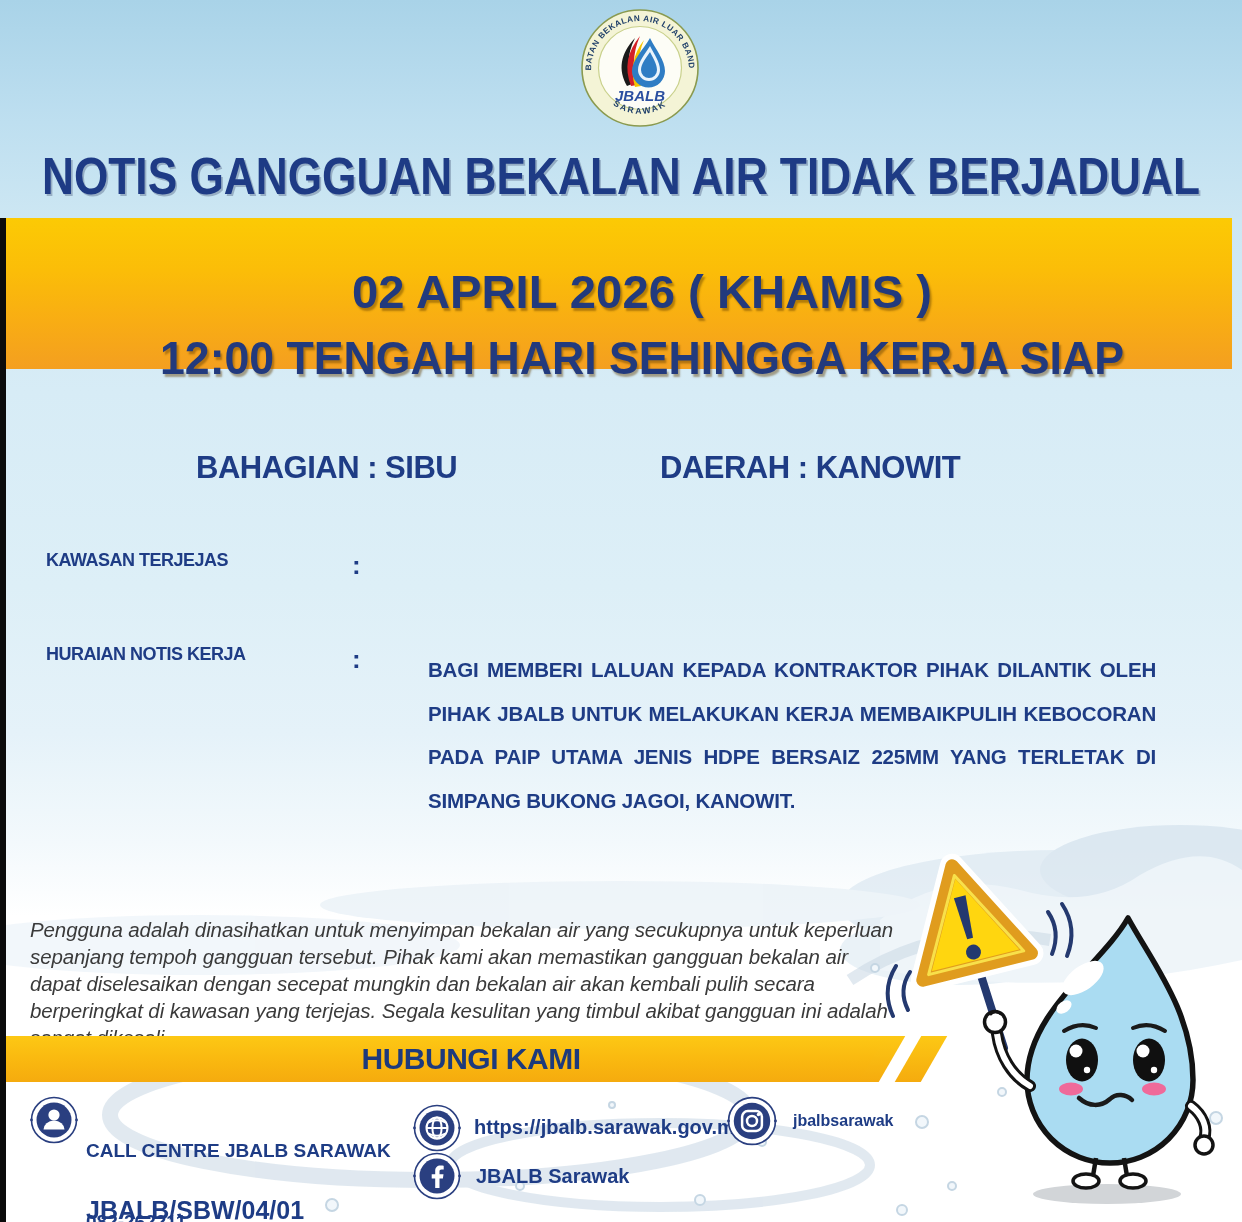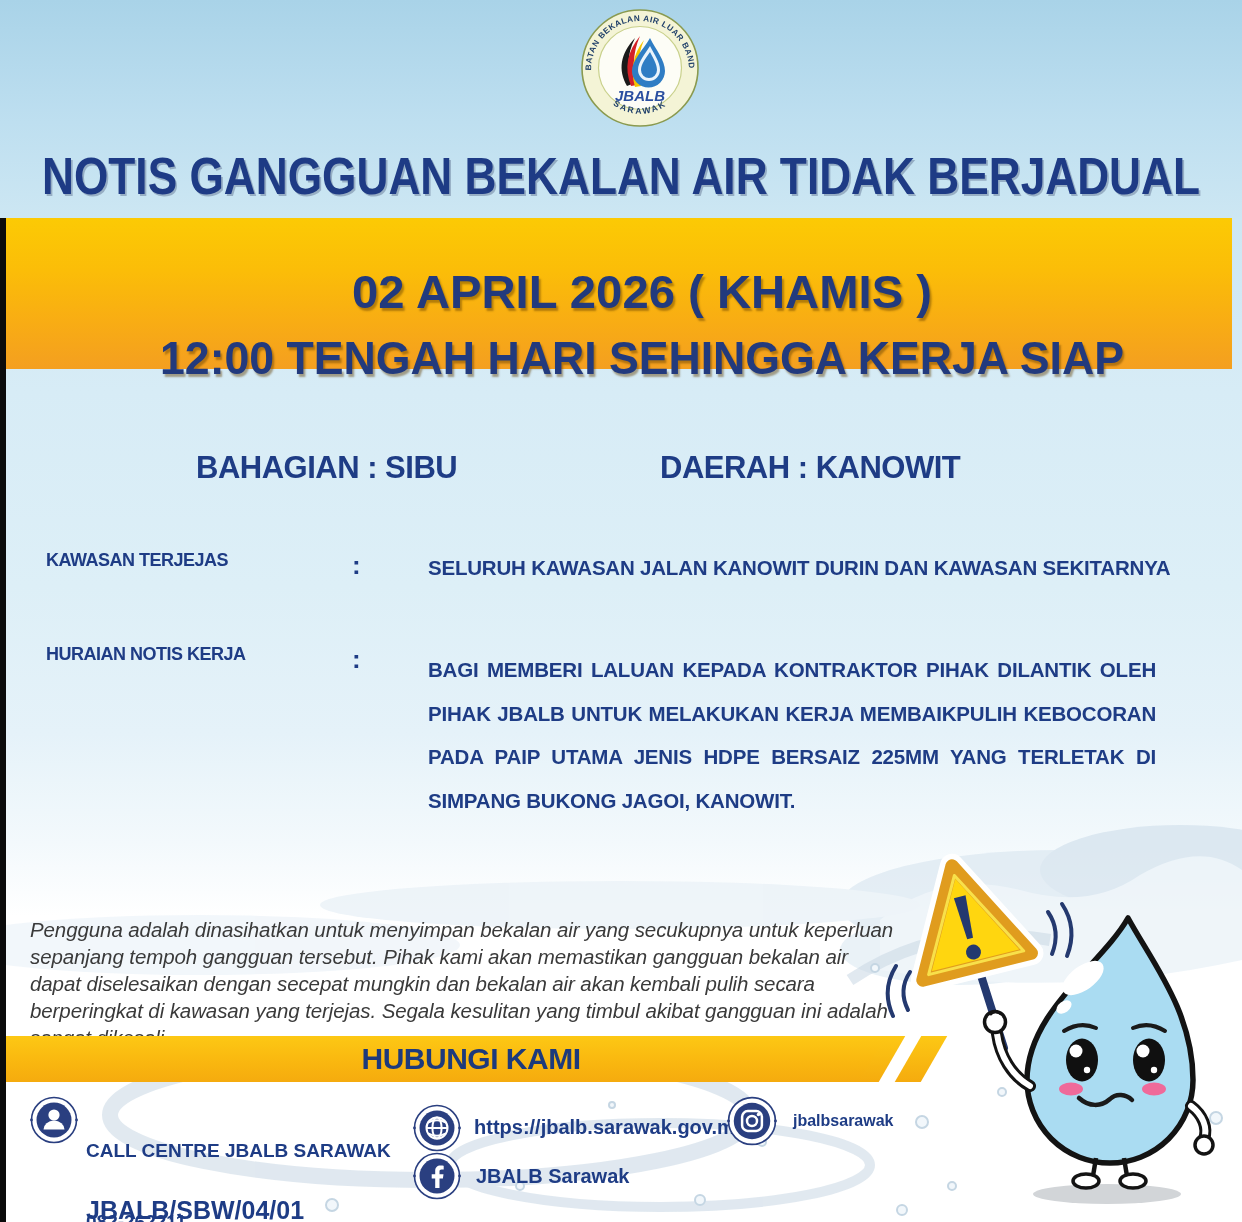--- a/index.html
+++ b/index.html
@@ -123,21 +123,20 @@
       <text x="636" y="90" text-anchor="middle" font-size="47" font-weight="bold" fill="#223a7d" textLength="580" lengthAdjust="spacingAndGlyphs">02 APRIL 2026 ( KHAMIS )</text>
       <text x="636" y="156" text-anchor="middle" font-size="47" font-weight="bold" fill="#223a7d" textLength="964" lengthAdjust="spacingAndGlyphs">12:00 TENGAH HARI SEHINGGA KERJA SIAP</text>
     </svg>
   </div>
 
   <div class="abs region bahagian navy">BAHAGIAN : SIBU</div>
   <div class="abs region daerah navy">DAERAH : KANOWIT</div>
 
   <div class="abs row-label kawasan-label navy">KAWASAN TERJEJAS</div>
   <div class="abs row-colon kawasan-colon navy">:</div>
-  <div class="abs kawasan-value navy">SELURUH KAWASAN JALAN KANOWIT DURIN DAN KAWASAN SEKITARNYA</div>
 
   <div class="abs row-label huraian-label navy">HURAIAN NOTIS KERJA</div>
   <div class="abs row-colon huraian-colon navy">:</div>
   <div class="abs huraian-value navy">BAGI MEMBERI LALUAN KEPADA KONTRAKTOR PIHAK DILANTIK OLEH PIHAK JBALB UNTUK MELAKUKAN KERJA MEMBAIKPULIH KEBOCORAN PADA PAIP UTAMA JENIS HDPE BERSAIZ 225MM YANG TERLETAK DI SIMPANG BUKONG JAGOI, KANOWIT.</div>
 
   <div class="abs advisory">Pengguna adalah dinasihatkan untuk menyimpan bekalan air yang secukupnya untuk keperluan sepanjang tempoh gangguan tersebut. Pihak kami akan memastikan gangguan bekalan air dapat diselesaikan dengan secepat mungkin dan bekalan air akan kembali pulih secara berperingkat di kawasan yang terjejas. Segala kesulitan yang timbul akibat gangguan ini adalah sangat dikesali.</div>
 
   <div class="abs contact-bar">
     <div class="bar-text">HUBUNGI KAMI</div>
   </div>

